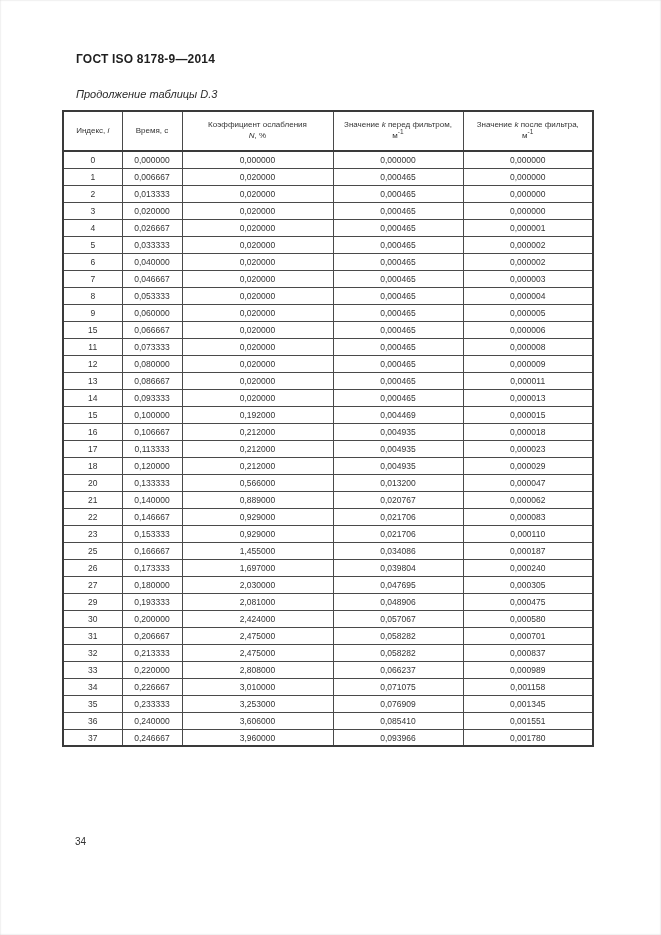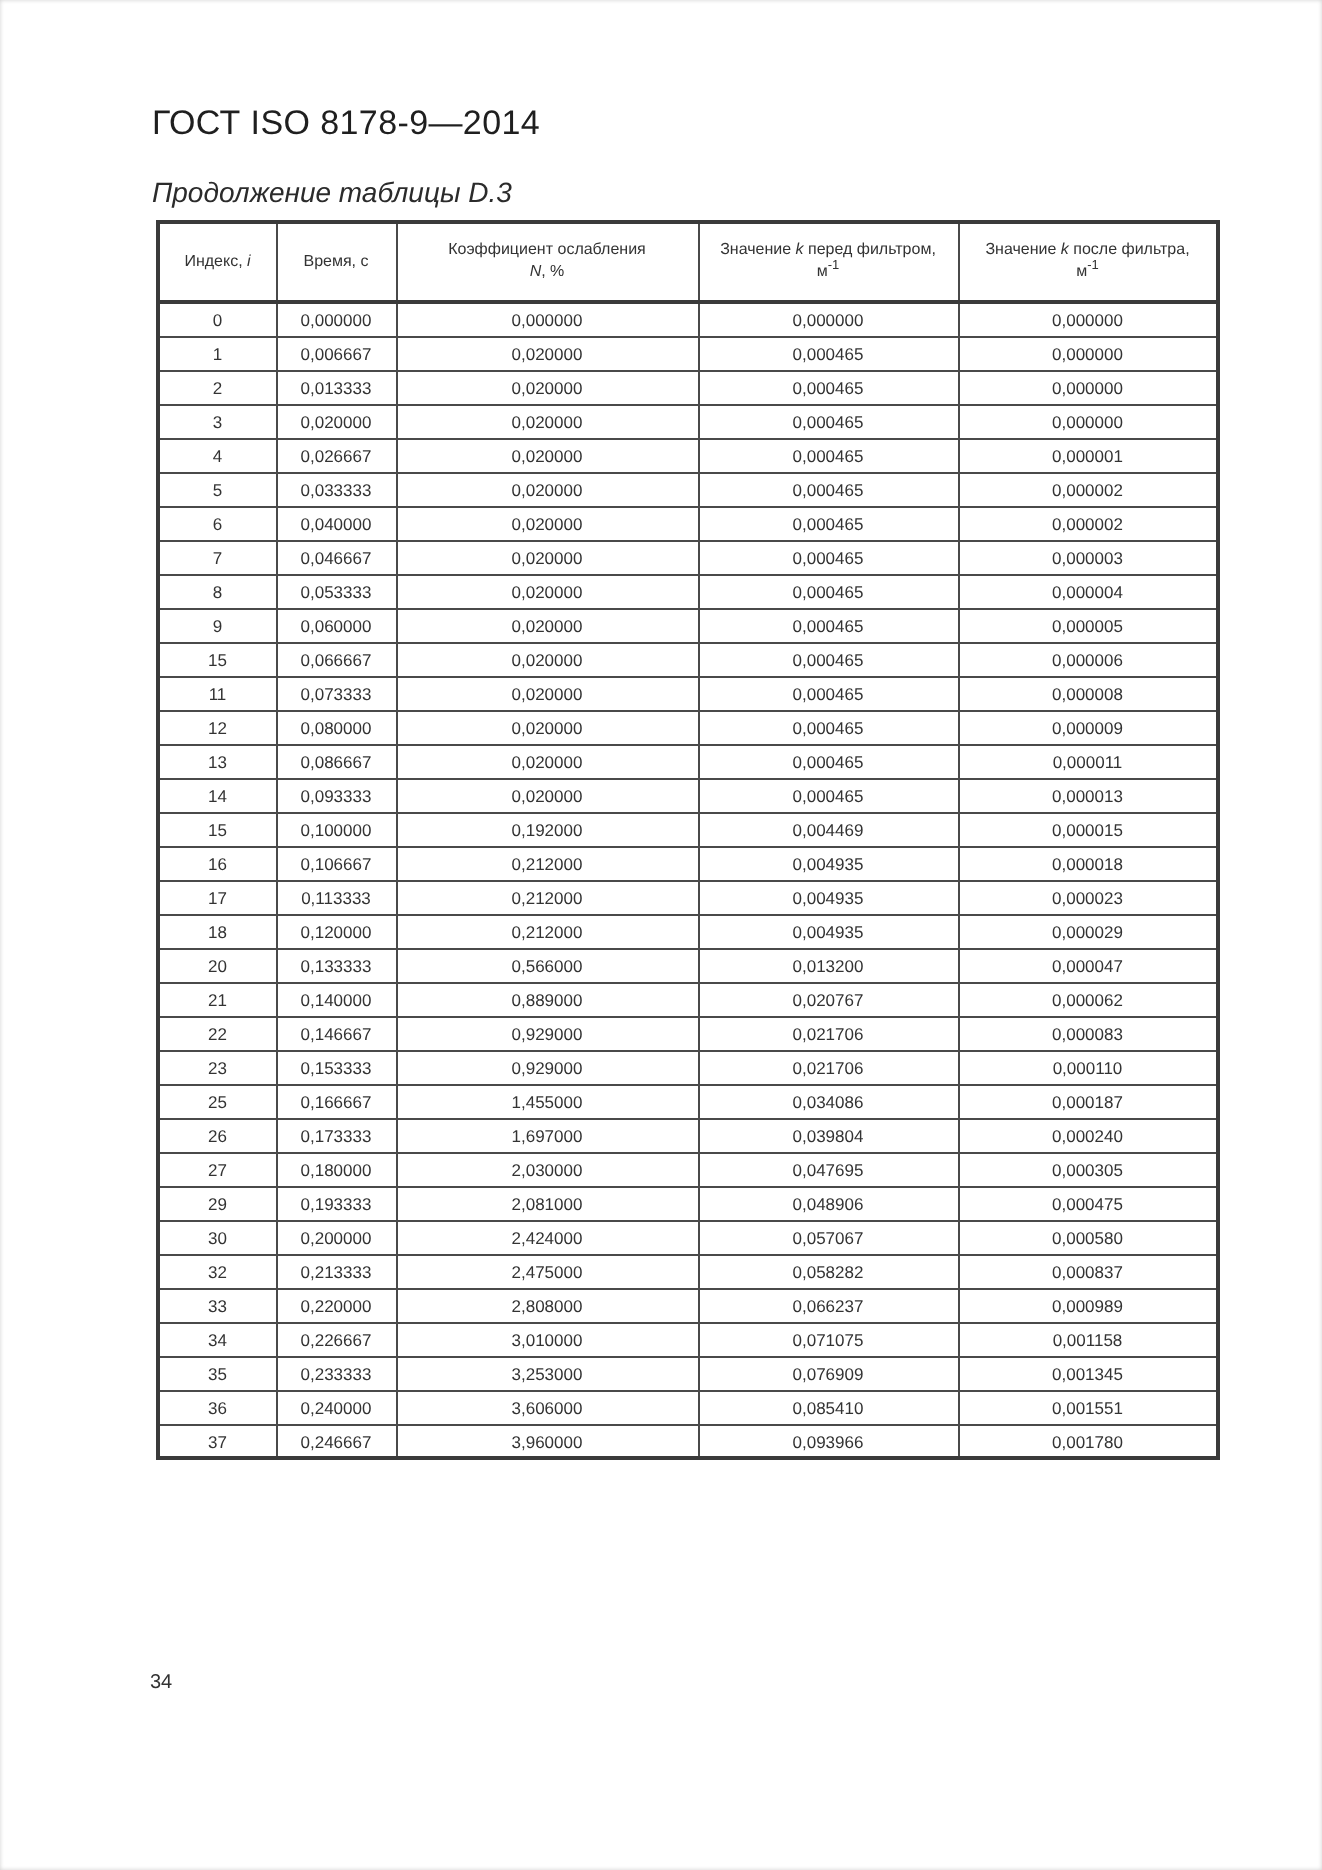--- a/index.html
+++ b/index.html
@@ -14,36 +14,36 @@
     box-shadow: inset 0 0 2px #cfcfcf;
   }
   .page {
     position: absolute;
     inset: 0;
   }
   .doc-title {
     position: absolute;
     left: 76px;
     top: 52px;
-    font-size: 17px;
-    font-weight: normal;
+    font-size: 12px;
+    font-weight: bold;
     color: #1f1f1f;
     letter-spacing: 0.2px;
   }
   .table-caption {
     position: absolute;
     left: 76px;
     top: 88px;
-    font-size: 14px;
+    font-size: 11px;
     font-style: italic;
     color: #2b2b2b;
   }
   .data-table {
     position: absolute;
-    left: 78px;
+    left: 62px;
     top: 110px;
     width: 530px;
     border-collapse: collapse;
     table-layout: fixed;
     font-size: 8.5px;
     color: #333333;
   }
   .data-table th, .data-table td {
     border: 1px solid #4a4a4a;
     text-align: center;
@@ -295,20 +295,27 @@
           <td>0,000475</td>
         </tr>
         <tr>
           <td>30</td>
           <td>0,200000</td>
           <td>2,424000</td>
           <td>0,057067</td>
           <td>0,000580</td>
         </tr>
         <tr>
+          <td>31</td>
+          <td>0,206667</td>
+          <td>2,475000</td>
+          <td>0,058282</td>
+          <td>0,000701</td>
+        </tr>
+        <tr>
           <td>32</td>
           <td>0,213333</td>
           <td>2,475000</td>
           <td>0,058282</td>
           <td>0,000837</td>
         </tr>
         <tr>
           <td>33</td>
           <td>0,220000</td>
           <td>2,808000</td>

